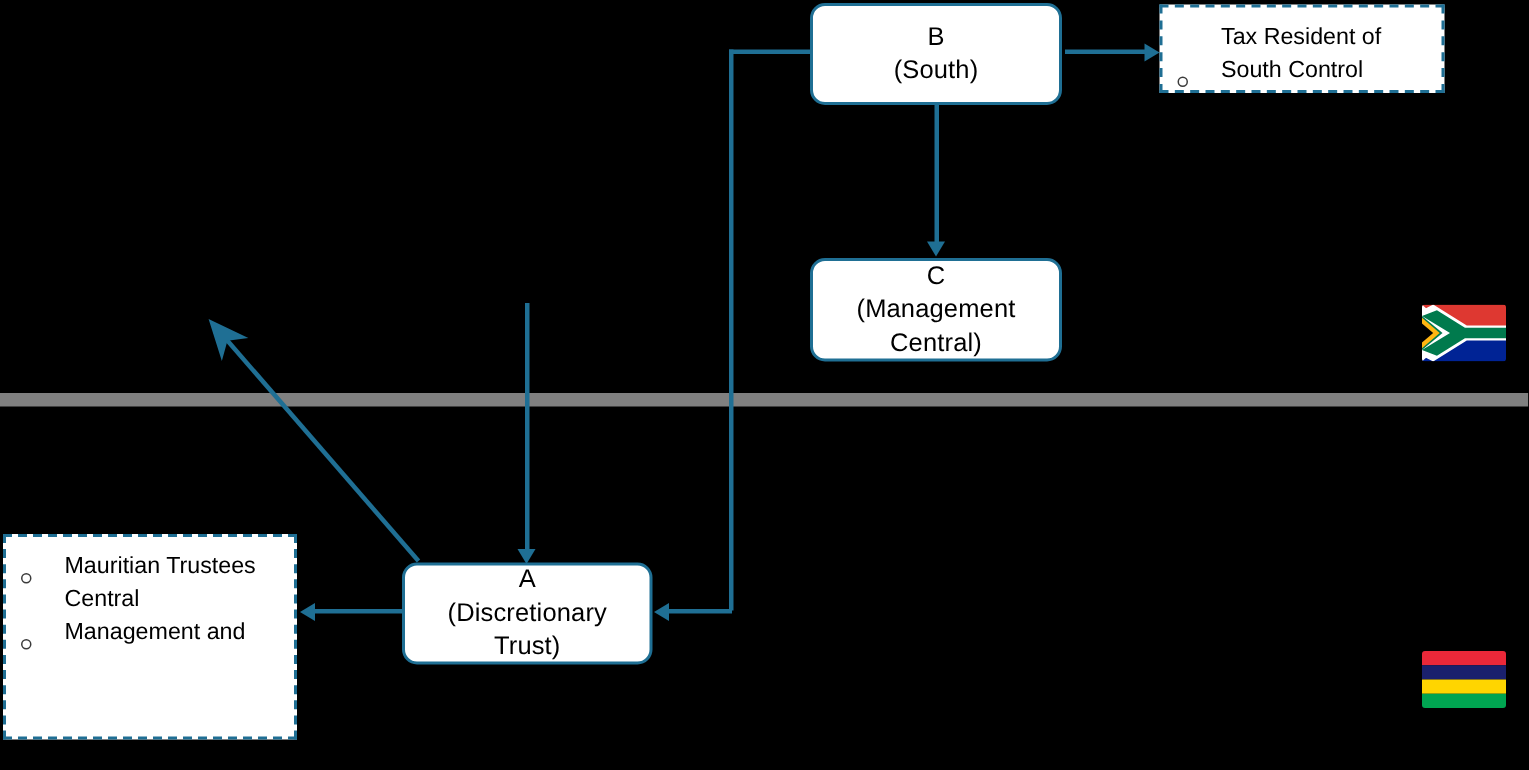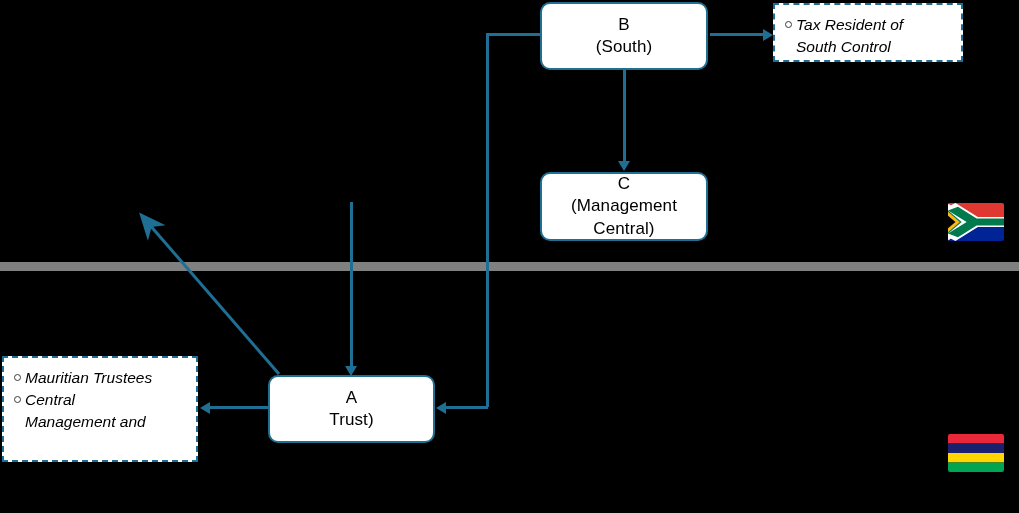--- a/index.html
+++ b/index.html
@@ -41,23 +41,22 @@
     background: #ffffff;
     border: 2px dashed #1f6f94;
     box-sizing: border-box;
     color: #000000;
     font-size: 15.5px;
     line-height: 1.42;
     padding: 9px 8px 9px 10px;
   }
   .note-item {
     display: flex;
-    align-items: flex-start;
-    gap: 4px;
-    font-style: italic;
+    align-items: flex-end;
+    gap: 22px;
   }
   .bullet-ring {
     flex: 0 0 auto;
     width: 7px;
     height: 7px;
     margin-top: 7px;
     border: 1.4px solid #3b3b3b;
     border-radius: 50%;
     background: transparent;
     box-sizing: border-box;
@@ -156,34 +155,35 @@
   </div>
 
   <div class="entity-box" style="left:540px; top:172px; width:168px; height:69px;">
     <span class="line">C</span>
     <span class="line">(Management</span>
     <span class="line">Central)</span>
   </div>
 
   <div class="entity-box" style="left:268px; top:375px; width:167px; height:68px;">
     <span class="line">A</span>
+    <span class="line">(Discretionary</span>
     <span class="line">Trust)</span>
   </div>
 
   <div class="note-box" style="left:773px; top:3px; width:190px; height:59px;">
     <div class="note-item">
       <span class="bullet-ring"></span>
       <span class="note-text">
         <span>Tax Resident of</span><br>
         <span>South Control</span>
       </span>
     </div>
   </div>
 
-  <div class="note-box" style="left:2px; top:356px; width:196px; height:106px;">
+  <div class="note-box" style="left:2px; top:356px; width:196px; height:137px;">
     <div class="note-item">
       <span class="bullet-ring"></span>
       <span class="note-text">
         <span>Mauritian Trustees</span>
       </span>
     </div>
     <div class="note-item">
       <span class="bullet-ring"></span>
       <span class="note-text">
         <span>Central</span><br>

